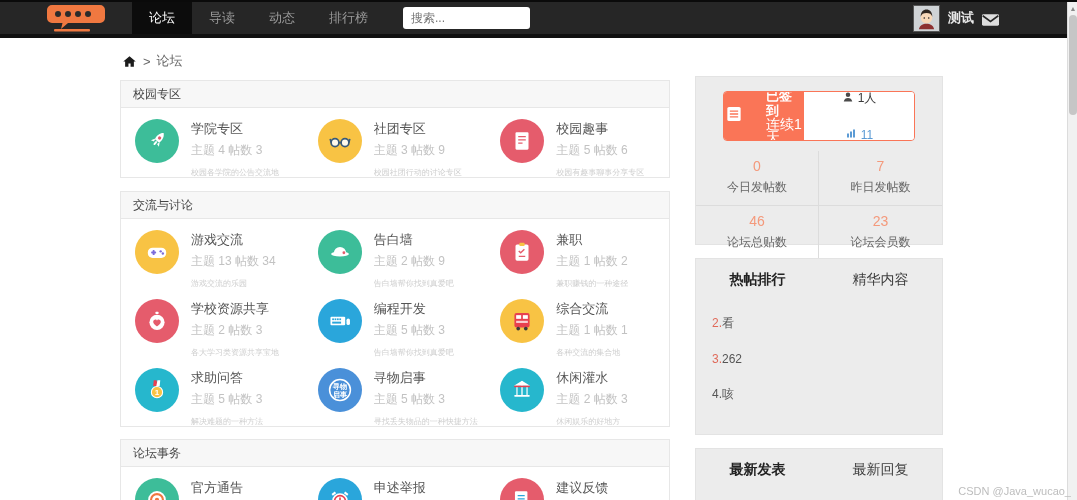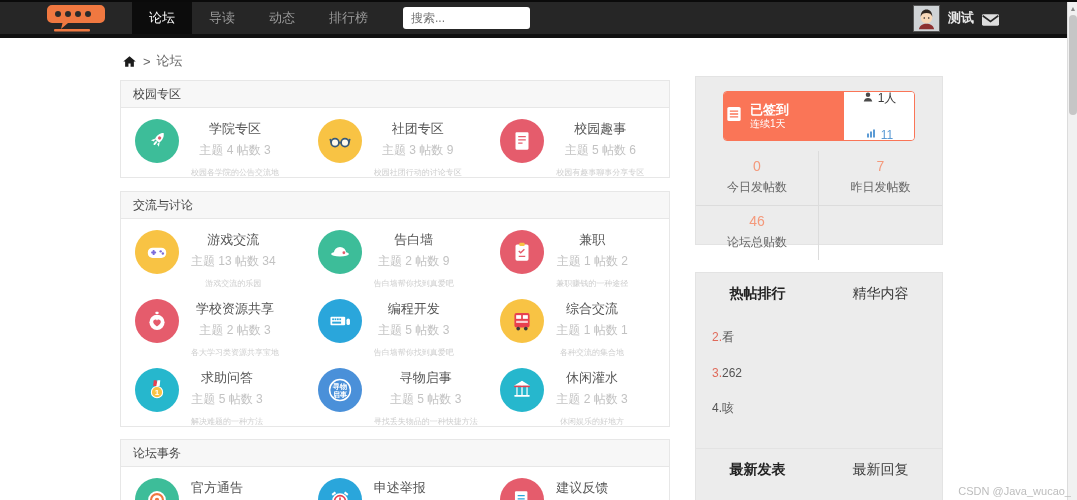--- a/index.html
+++ b/index.html
@@ -36,38 +36,38 @@
   .main-col { position:absolute; left:120px; top:80px; width:550px; }
   .section { border:1px solid #e7e7e7; background:#fff; margin-bottom:13px; }
   .section-2 { margin-bottom:12px; }
   .section-header { height:27px; line-height:27px; background:#f7f7f7; border-bottom:1px solid #e7e7e7;
                     font-size:12px; color:#444; padding-left:12px; }
   .forum-grid { display:grid; grid-template-columns:repeat(3,1fr); }
   .forum-item { height:69px; padding:11px 8px 0 14px; display:flex; gap:12px; cursor:pointer; }
   .forum-ico { width:44px; height:44px; border-radius:50%; flex:none; display:flex;
                align-items:center; justify-content:center; }
   .forum-ico svg { width:26px; height:26px; }
-  .forum-texts { overflow:hidden;text-align:center; }
+  .forum-texts { overflow:hidden; }
   .forum-title { font-size:13px; color:#555; margin-top:1px; }
   .forum-stats { font-size:12px; color:#c2c2c2; margin-top:4px; white-space:nowrap; }
   .forum-desc  { font-size:8px; color:#cecece; margin-top:8px; white-space:nowrap; }
 
   
   .panel { position:absolute; left:695px; width:248px; background:#ececec; border:1px solid #e3e3e3; }
   .panel-1 { top:76px;  height:169px; }
-  .panel-2 { top:258px; height:177px;margin-top:14px; }
+  .panel-2 { top:258px; height:177px; }
   .panel-3 { top:448px; height:90px; }
 
   .signin { margin:14px auto 0; width:192px; height:50px; display:flex;
             border:1px solid #fa7557; border-radius:4px; overflow:hidden; cursor:pointer; }
-  .signin-left { width:120px; background:#fa7557; color:#fff; display:flex; align-items:center;
-                 gap:6px; }
+  .signin-left { width:80px; background:#fa7557; color:#fff; display:flex; align-items:center;
+                 justify-content:center; gap:22px; }
   .signin-left svg { width:20px; height:20px; }
   .signin-status { font-size:13px; font-weight:bold; line-height:15px; }
-  .signin-streak { font-size:10px; line-height:13px; }
+  .signin-streak { font-size:14px; line-height:13px; }
   .signin-right { flex:1; background:#fff; display:flex; flex-direction:column;
                   align-items:center; justify-content:center; gap:20px; }
   .signin-row { display:flex; align-items:center; gap:4px; font-size:12px; color:#3a3a3a; }
   .signin-row svg { width:12px; height:12px; }
   .signin-count { color:#5b9bd5; }
 
   .stat-grid { margin-top:10px; display:grid; grid-template-columns:1fr 1fr; }
   .stat-cell { text-align:center; padding:7px 0 9px; }
   .stat-cell:nth-child(odd) { border-right:1px solid #dcdcdc; }
   .stat-cell:nth-child(-n+2) { border-bottom:1px solid #dcdcdc; }
@@ -448,20 +448,24 @@
         <div class="stat-label">今日发帖数</div>
       </div>
       <div class="stat-cell">
         <div class="stat-value">7</div>
         <div class="stat-label">昨日发帖数</div>
       </div>
       <div class="stat-cell">
         <div class="stat-value">46</div>
         <div class="stat-label">论坛总贴数</div>
       </div>
+      <div class="stat-cell">
+        <div class="stat-value">23</div>
+        <div class="stat-label">论坛会员数</div>
+      </div>
     </div>
 </aside>
 
 <aside class="panel panel-2">
   <div class="tabs" id="hot-tabs">
       <div class="tab active">热帖排行</div>
       <div class="tab">精华内容</div>
     </div>
   <div class="rank-list" id="hot-list">
       <div class="rank-item"><span class="rank-no-hot">2.</span><span>看</span></div>

